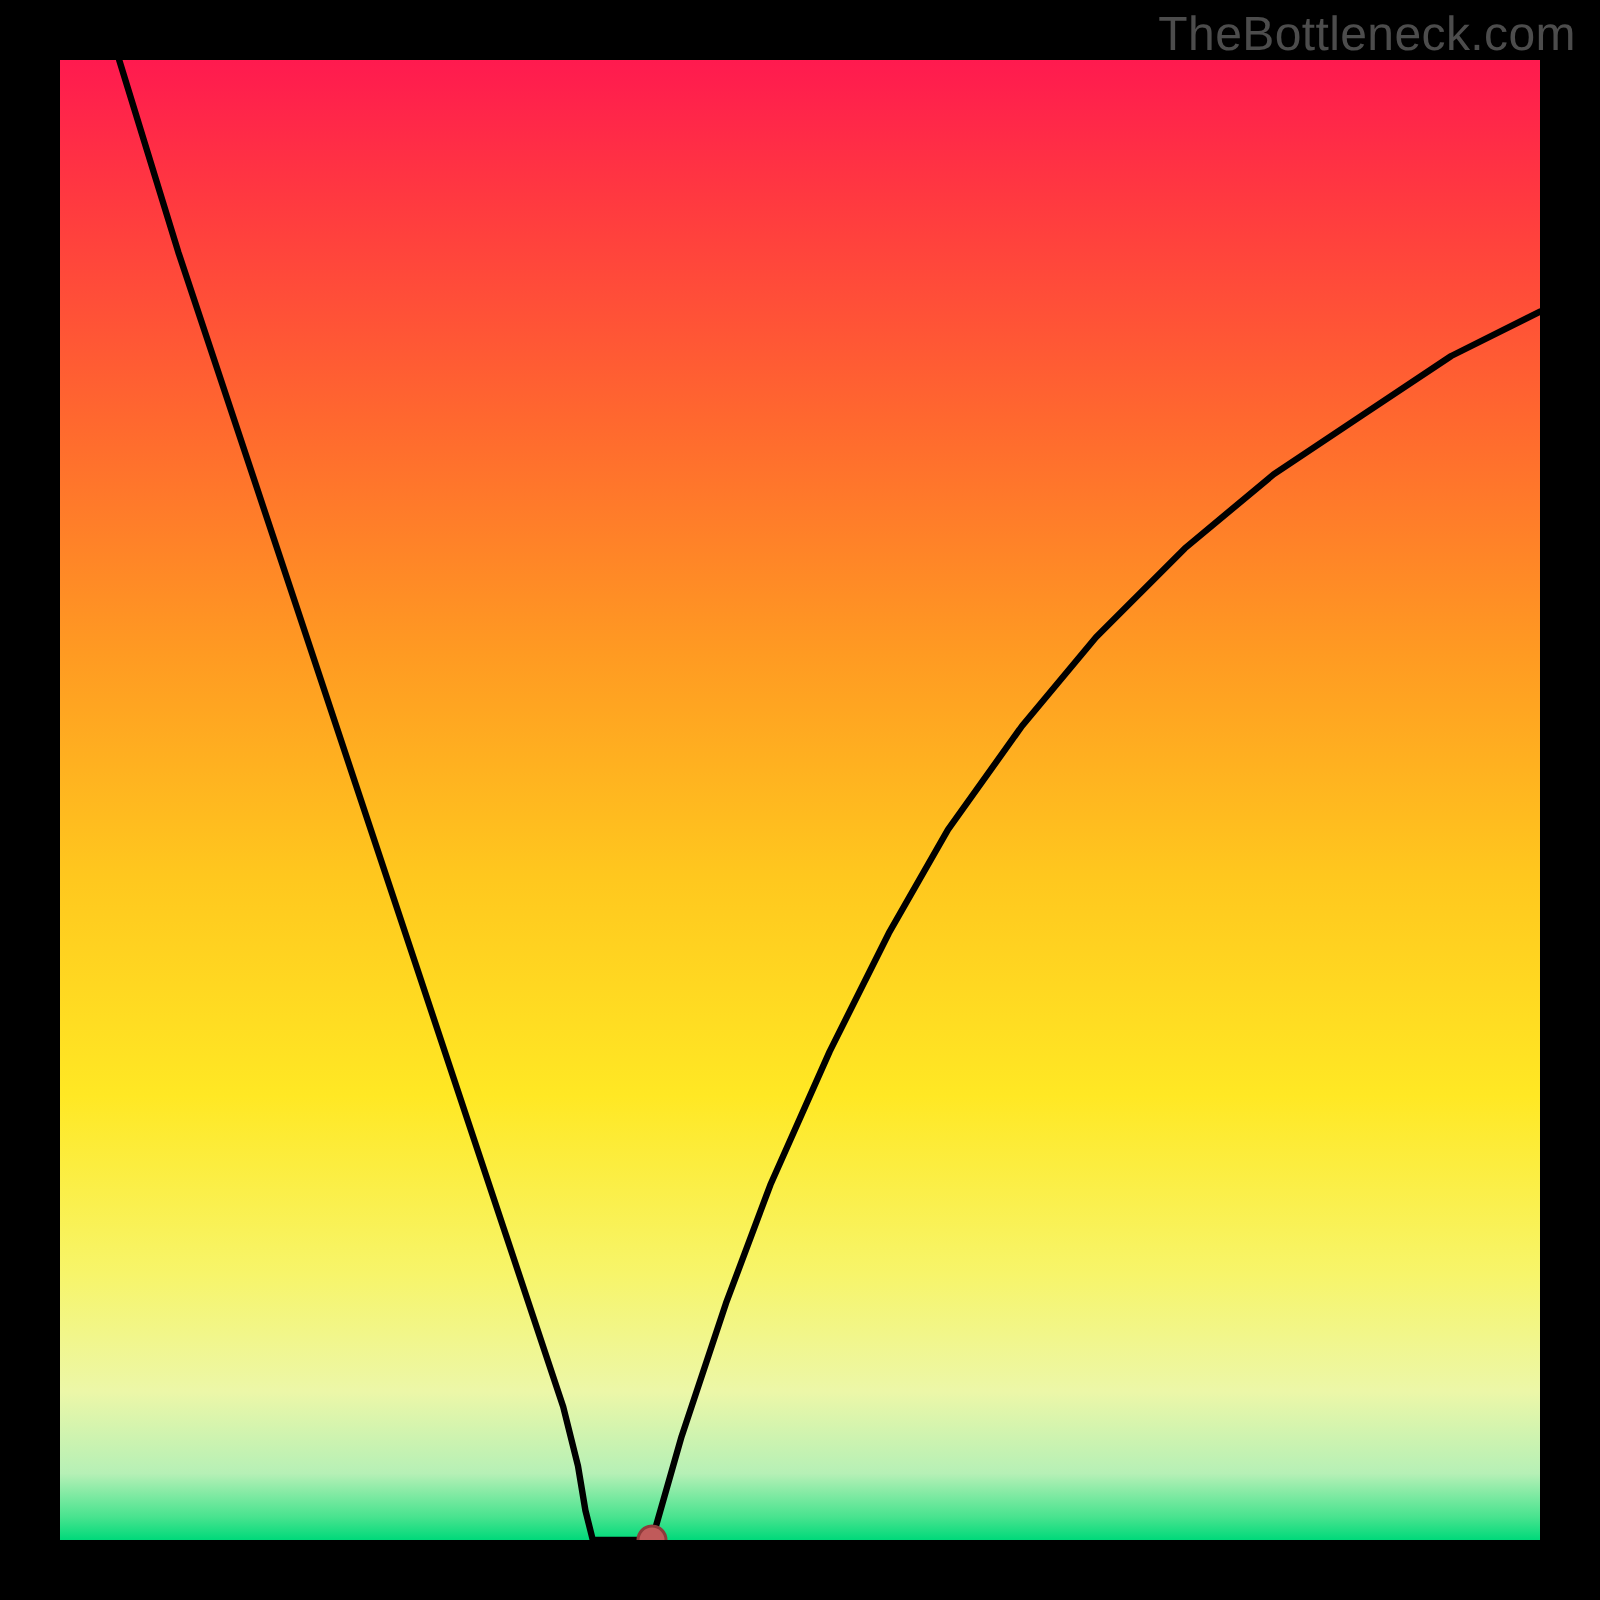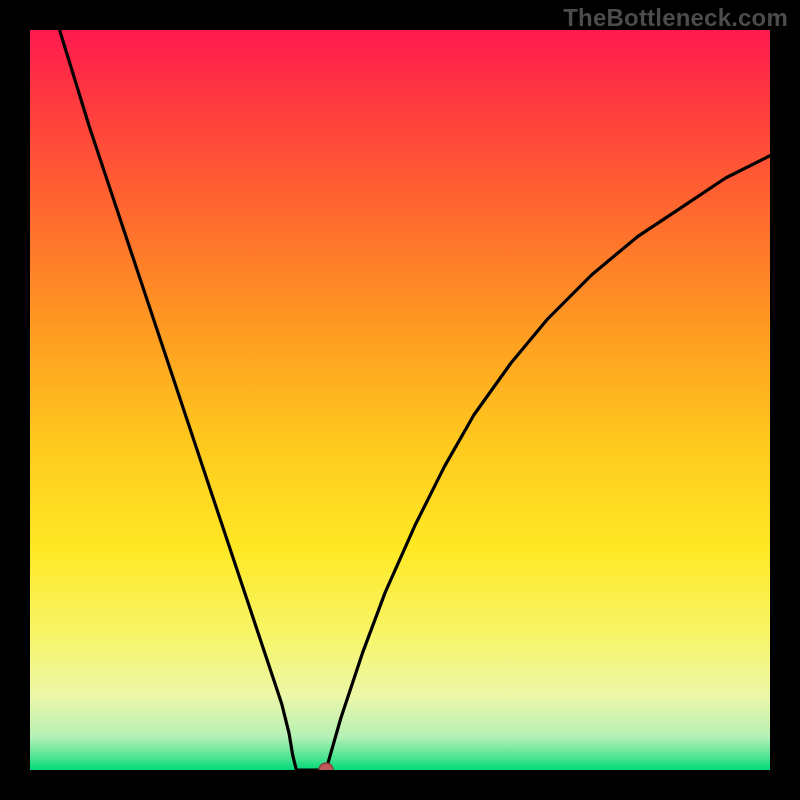--- a/index.html
+++ b/index.html
@@ -15,21 +15,21 @@
     position: relative;
     width: 800px;
     height: 800px;
   }
   .watermark {
     position: absolute;
     top: 4px;
     right: 12px;
     color: #4c4c4c;
     font-size: 24px;
-    font-weight: 700;
+    font-weight: 400;
     letter-spacing: 0.2px;
     user-select: none;
   }
   .plot-frame {
     position: absolute;
     left: 30px;
     right: 30px;
     top: 30px;
     bottom: 30px;
     background: #000; 

